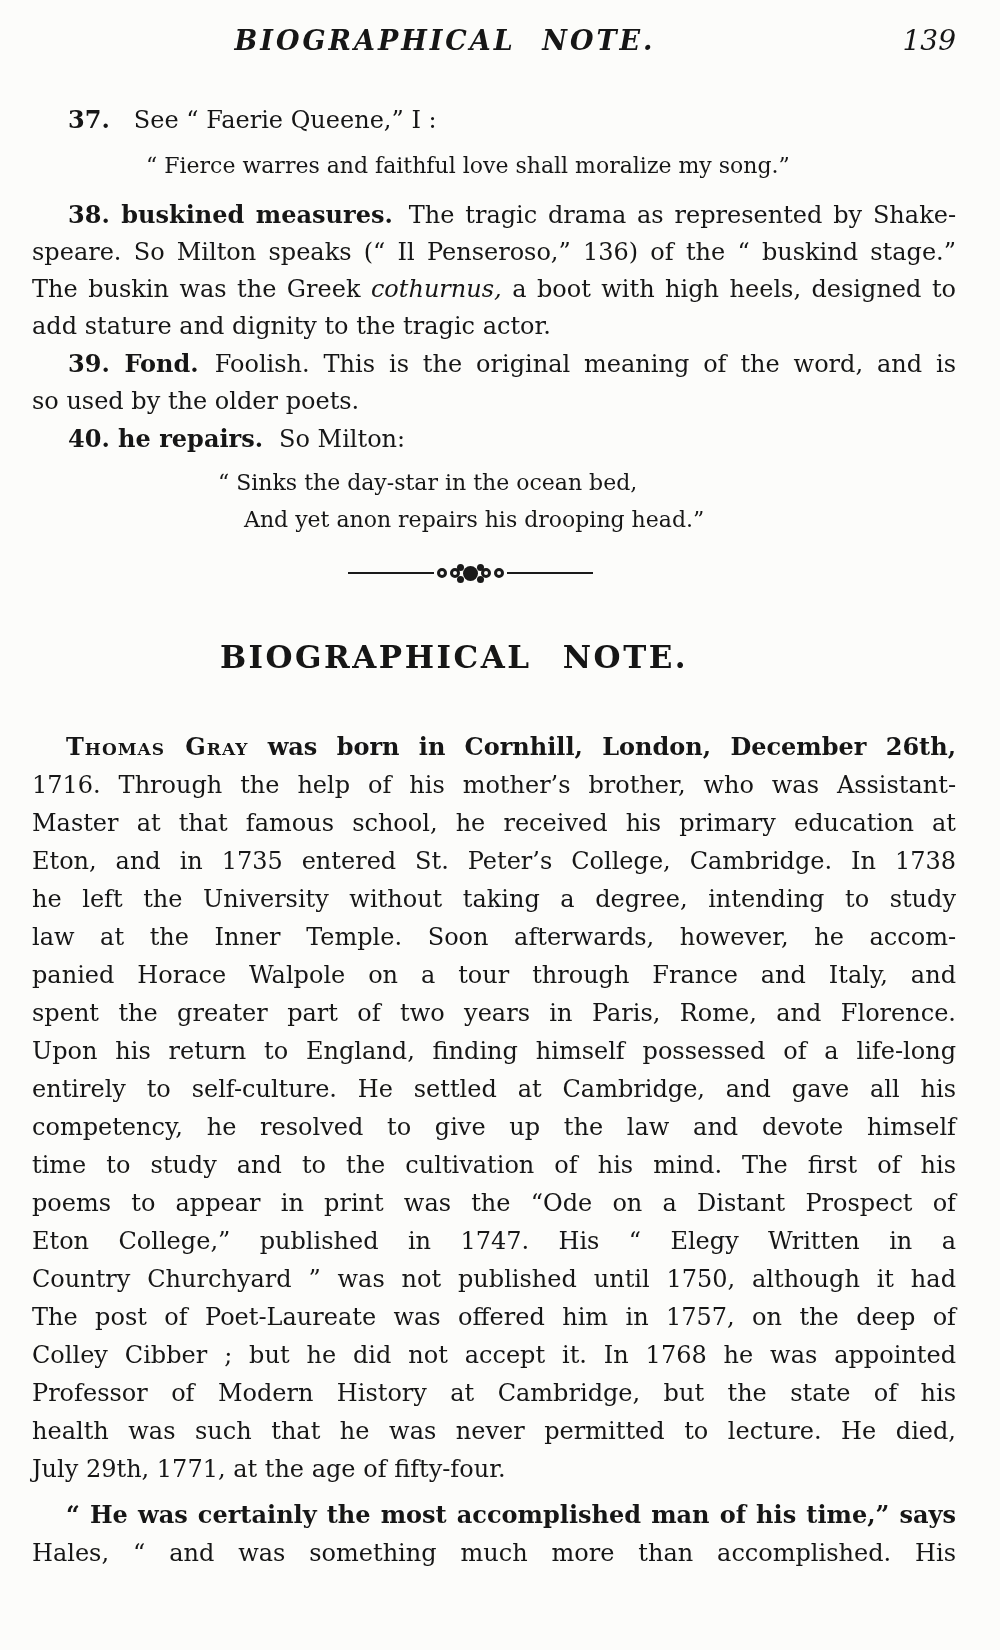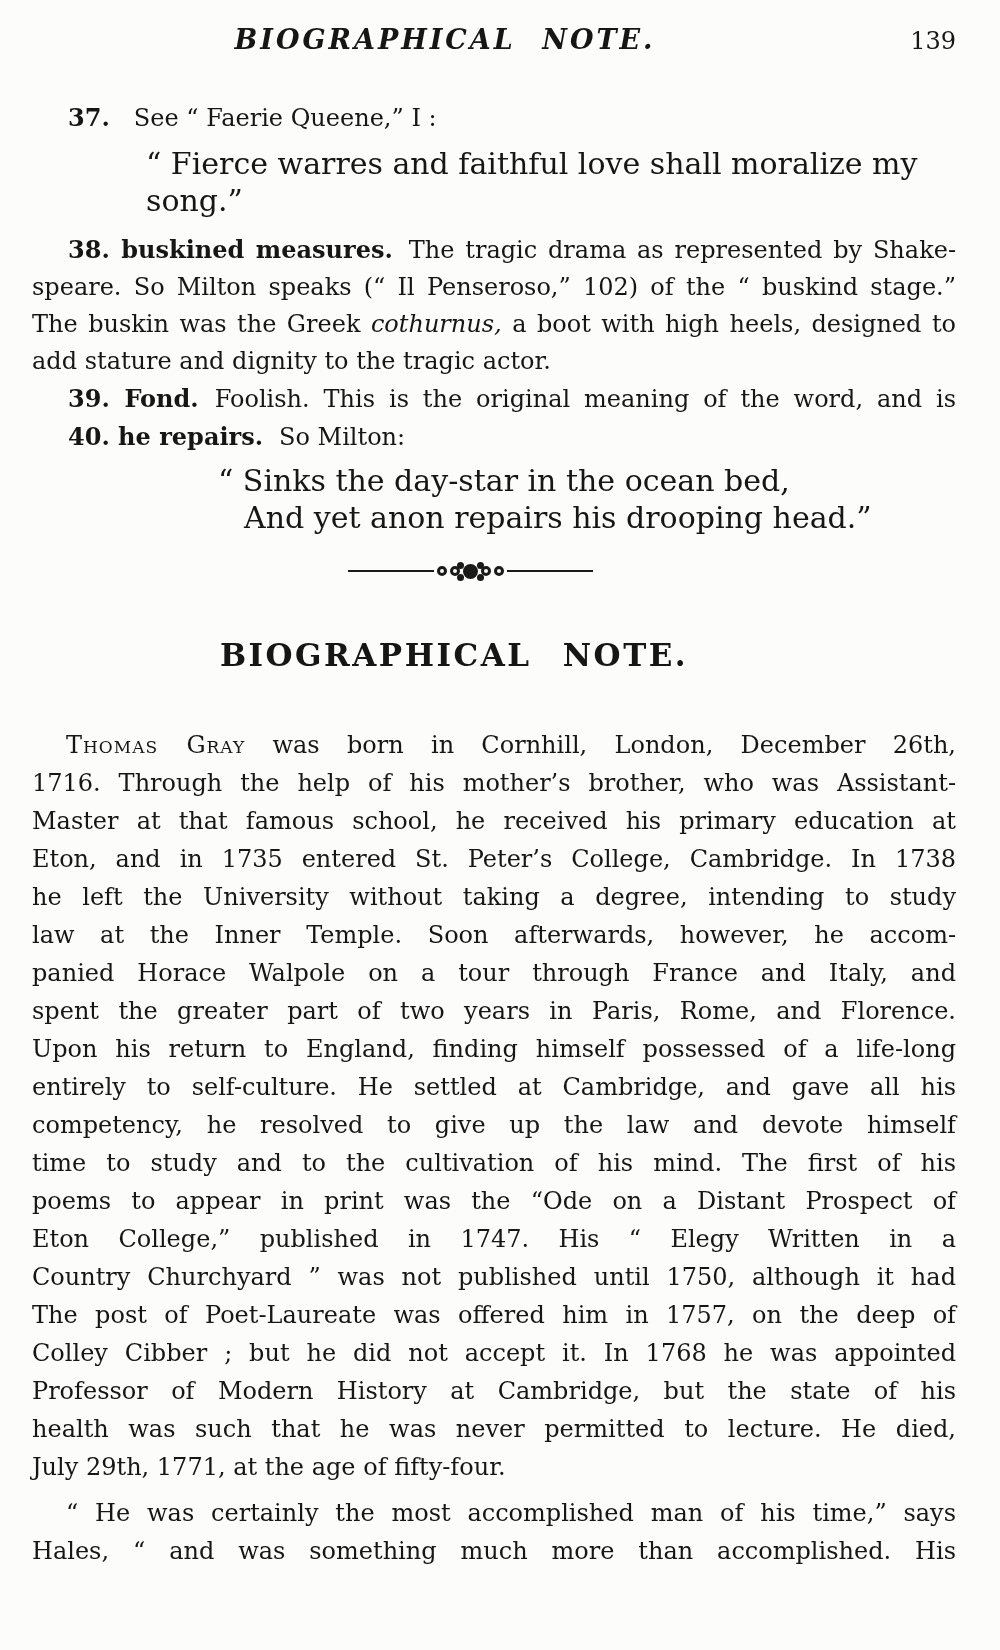--- a/index.html
+++ b/index.html
@@ -14,32 +14,32 @@
     font-family:"DejaVu Serif","Liberation Serif",serif;
     overflow:hidden;
   }
   
   .running-head{display:flex;align-items:baseline;}
   .running-title{
     flex:1;text-align:center;font-style:italic;font-weight:bold;
     font-size:27px;letter-spacing:3px;word-spacing:14px;
     transform:translateX(-14px);
   }
-  .page-number{width:70px;text-align:right;font-size:24px;}
+  .page-number{width:70px;text-align:right;font-size:28px;font-style:italic;}
 
   
   .notes{margin-top:44px;}
   .nline{font-size:24px;line-height:37px;}
   .jline{text-align:justify;text-align-last:justify;}
   .ind{text-indent:36px;}
   .b{font-weight:bold;margin-top:34px;}
   .i{font-style:italic;}
   .num{margin-right:24px;}
   .term{margin-right:16px;}
-  .quote{font-size:30px;line-height:37px;}
+  .quote{font-size:22px;line-height:37px;}
   .q37{margin:8px 0 6px;padding-left:114px;}
   .n38{margin-top:12px;}
   .q40{margin-top:6px;}
   .q40a{padding-left:186px;}
   .q40b{padding-left:212px;}
 
   
   .orn-wrap{display:flex;align-items:center;justify-content:center;gap:3px;
     margin-top:26px;height:18px;transform:translateX(-24px);}
   .orn-line{width:86px;height:2px;background:#1a1a1a;}
@@ -51,21 +51,21 @@
   
   .section-heading{
     margin-top:56px;text-align:center;font-weight:bold;
     font-size:31px;line-height:38px;letter-spacing:2.5px;word-spacing:18px;
     transform:translateX(-40px);
   }
 
   
   .bio{margin-top:52px;}
   .pline{font-size:24px;line-height:38px;}
-  .pind{text-indent:34px;}
+  .pind{text-indent:34px;font-weight:bold;}
   .sc{font-variant:small-caps;letter-spacing:1px;}
   .para2{margin-top:8px;}
 </style>
 </head>
 <body>
 
 <div class="page">
 
   <div class="running-head">
     <div class="running-title">BIOGRAPHICAL NOTE.</div>
@@ -76,31 +76,32 @@
 
     <div class="nline ind">
       <span class="b num">37.</span><span>See “ Faerie Queene,” I :</span>
     </div>
     <div class="quote q37">“ Fierce warres and faithful love shall moralize my song.”</div>
 
     <div class="n38">
       <div class="nline jline ind">
         <span class="b term">38. buskined measures.</span><span>The tragic drama as represented by Shake-</span>
       </div>
-      <div class="nline jline">speare.  So Milton speaks (“ Il Penseroso,” 102) of the “ buskind stage.”</div>
+      <div class="nline jline">speare.  So Milton speaks (“ Il Penseroso,” 136) of the “ buskind stage.”</div>
       <div class="nline jline">
         <span>The buskin was the Greek </span><span class="i">cothurnus,</span><span> a boot with high heels, designed to</span>
       </div>
       <div class="nline">add stature and dignity to the tragic actor.</div>
     </div>
 
     <div>
       <div class="nline jline ind">
         <span class="b term">39. Fond.</span><span>Foolish.  This is the original meaning of the word, and is</span>
       </div>
+      <div class="nline">so used by the older poets.</div>
     </div>
 
     <div>
       <div class="nline ind">
         <span class="b term">40. he repairs.</span><span>So Milton:</span>
       </div>
       <div class="quote q40">
         <div class="q40a">“ Sinks the day-star in the ocean bed,</div>
         <div class="q40b">And yet anon repairs his drooping head.”</div>
       </div>

